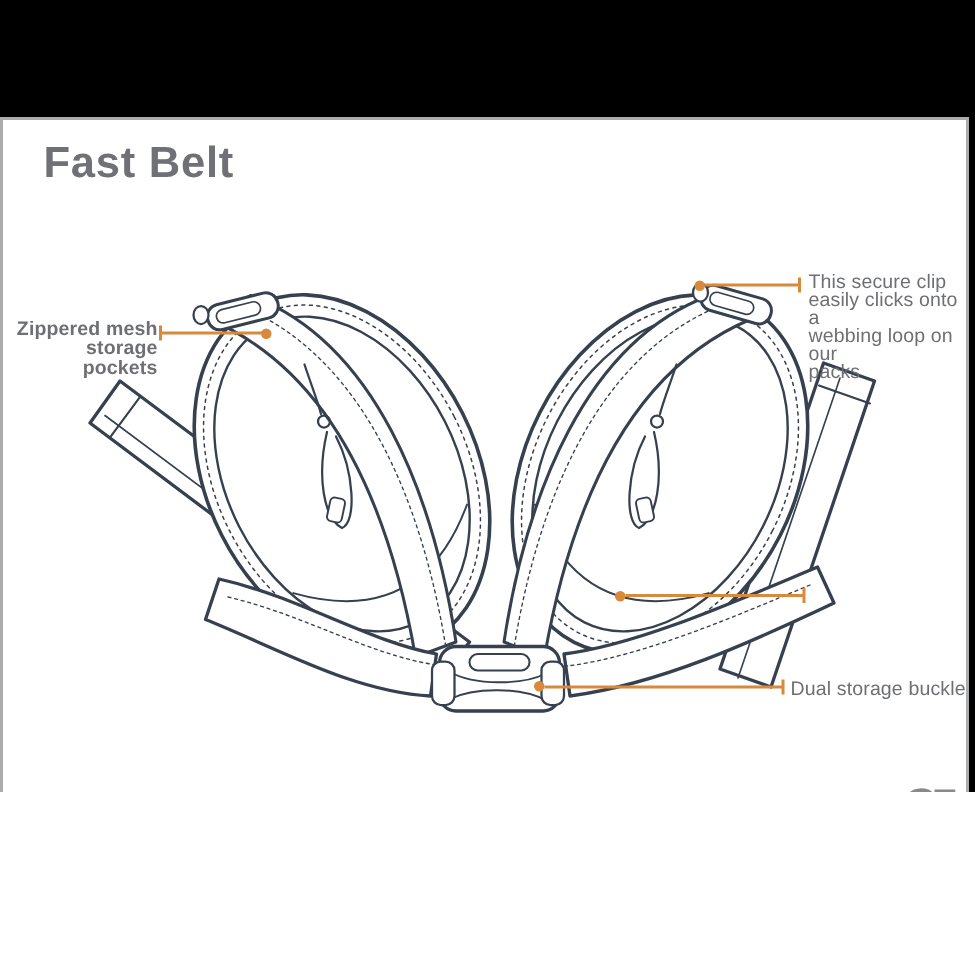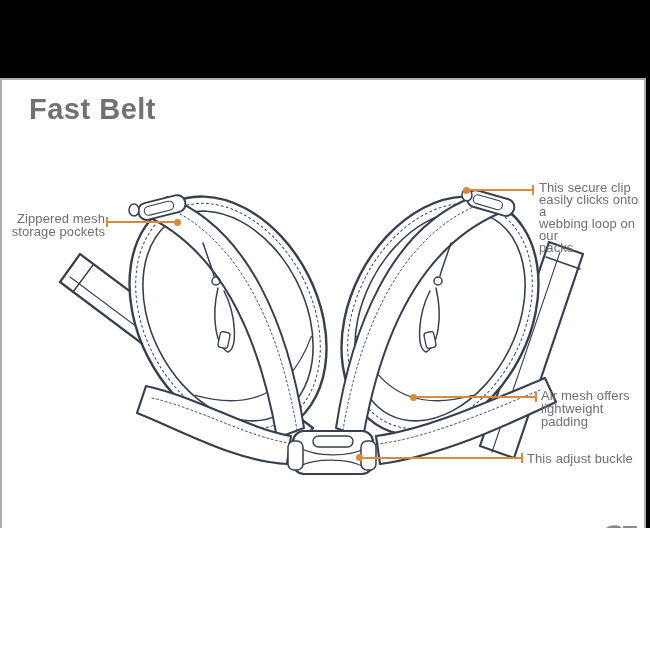--- a/index.html
+++ b/index.html
@@ -14,21 +14,21 @@
   .title{
     position:absolute;left:29px;top:93px;
     font-size:29px;font-weight:bold;color:var(--title,#707176);
     letter-spacing:0.5px;
   }
   .illustration{position:absolute;left:0;top:0;width:650px;height:650px;}
   .callout{
     position:absolute;font-size:13px;line-height:13px;
     color:var(--text,#6d6f72);white-space:pre-line;letter-spacing:0.1px;
   }
-  .co-zippered{left:8px;top:212px;width:97px;text-align:right;}
+  .co-zippered{left:8px;top:212px;width:97px;text-align:right;font-weight:bold;}
   .co-clip{left:539px;top:182px;width:100px;line-height:12px;}
   .co-airmesh{left:541px;top:389px;width:106px;}
   .co-buckle{left:527px;top:452px;width:120px;}
   .leader-line{position:absolute;height:1.6px;background:var(--accent,#d9893b);}
   .leader-tick{position:absolute;width:1.6px;height:10px;background:var(--accent,#d9893b);}
   .leader-dot{position:absolute;width:7px;height:7px;border-radius:50%;background:var(--accent,#d9893b);}
   .logo{
     position:absolute;left:599px;top:508px;
     font-family:"DejaVu Serif",serif;font-weight:bold;font-size:56px;line-height:1;
     color:var(--logo,#8a8a8e);
@@ -137,26 +137,24 @@
   <div class="leader-dot" style="left:174px;top:219px;"></div>
 
   <div class="callout co-clip">This secure clip
 easily clicks onto a
 webbing loop on our
 packs</div>
   <div class="leader-dot" style="left:463px;top:187px;"></div>
   <div class="leader-line" style="left:470px;top:189px;width:63px;"></div>
   <div class="leader-tick" style="left:532px;top:185px;"></div>
 
-  <div class="callout co-airmesh">Air mesh offers
-lightweight padding</div>
   <div class="leader-dot" style="left:410px;top:394px;"></div>
   <div class="leader-line" style="left:417px;top:396px;width:119px;"></div>
   <div class="leader-tick" style="left:535px;top:392px;"></div>
 
-  <div class="callout co-buckle">This adjust buckle</div>
+  <div class="callout co-buckle">Dual storage buckle</div>
   <div class="leader-dot" style="left:356px;top:454px;"></div>
   <div class="leader-line" style="left:363px;top:457px;width:159px;"></div>
   <div class="leader-tick" style="left:521px;top:453px;"></div>
 
   <div class="logo">g</div>
 
 </div>
 
 </body></html>

